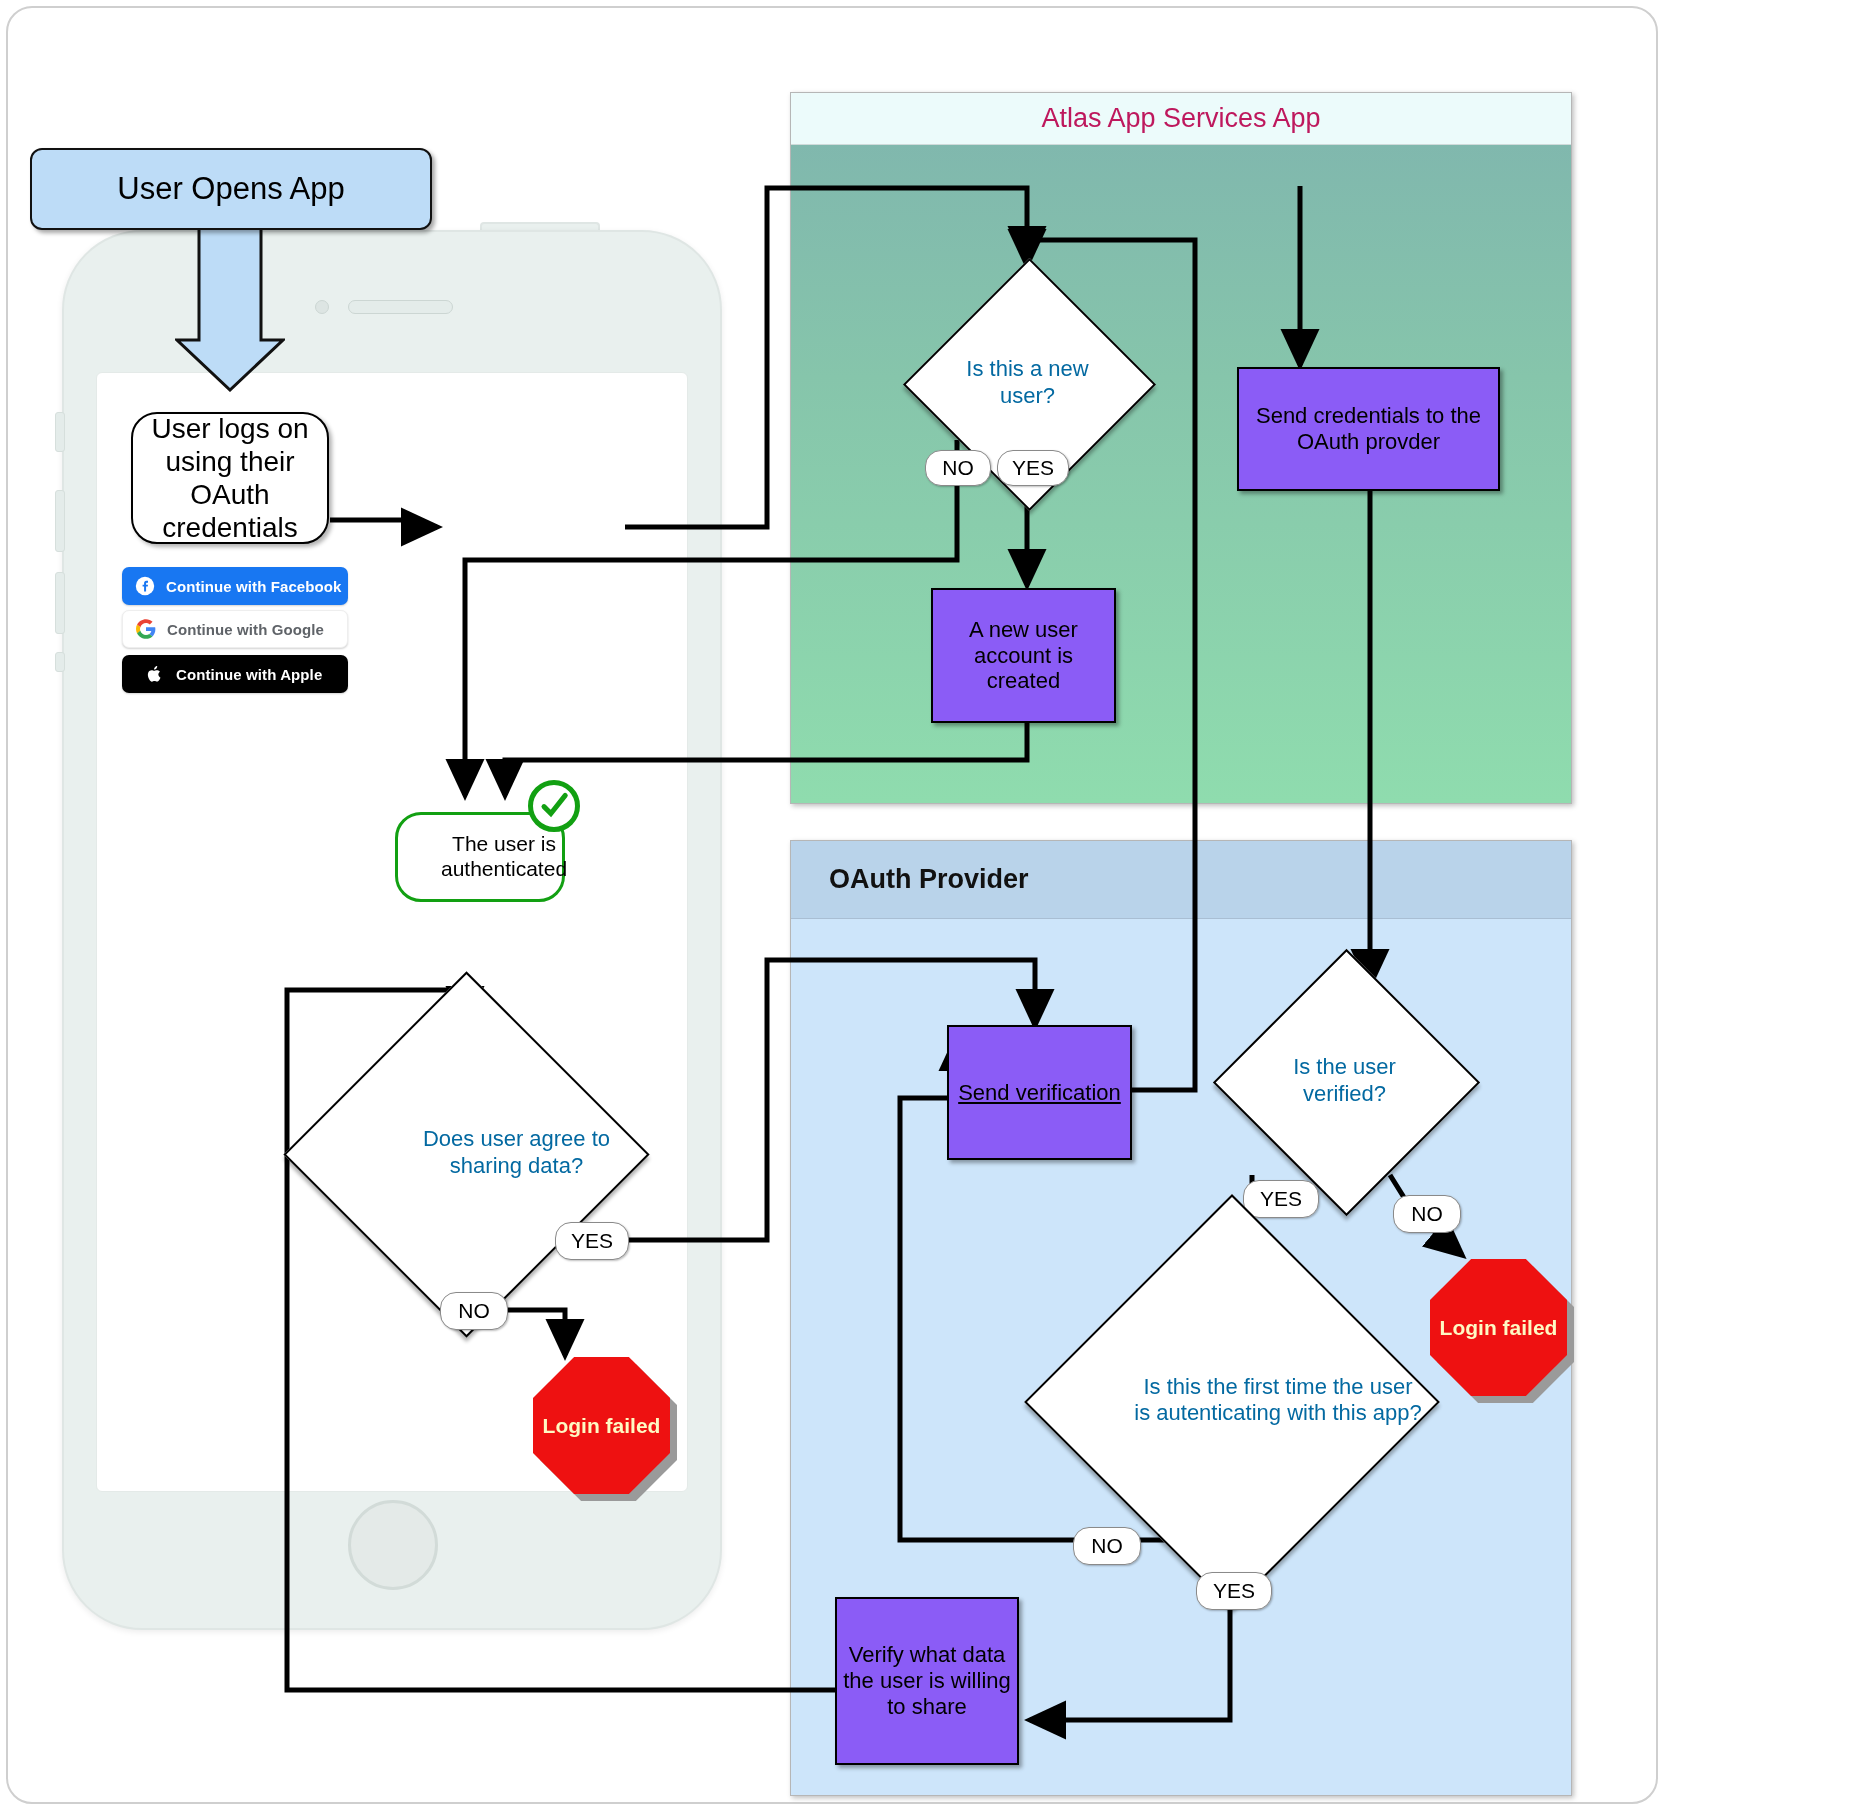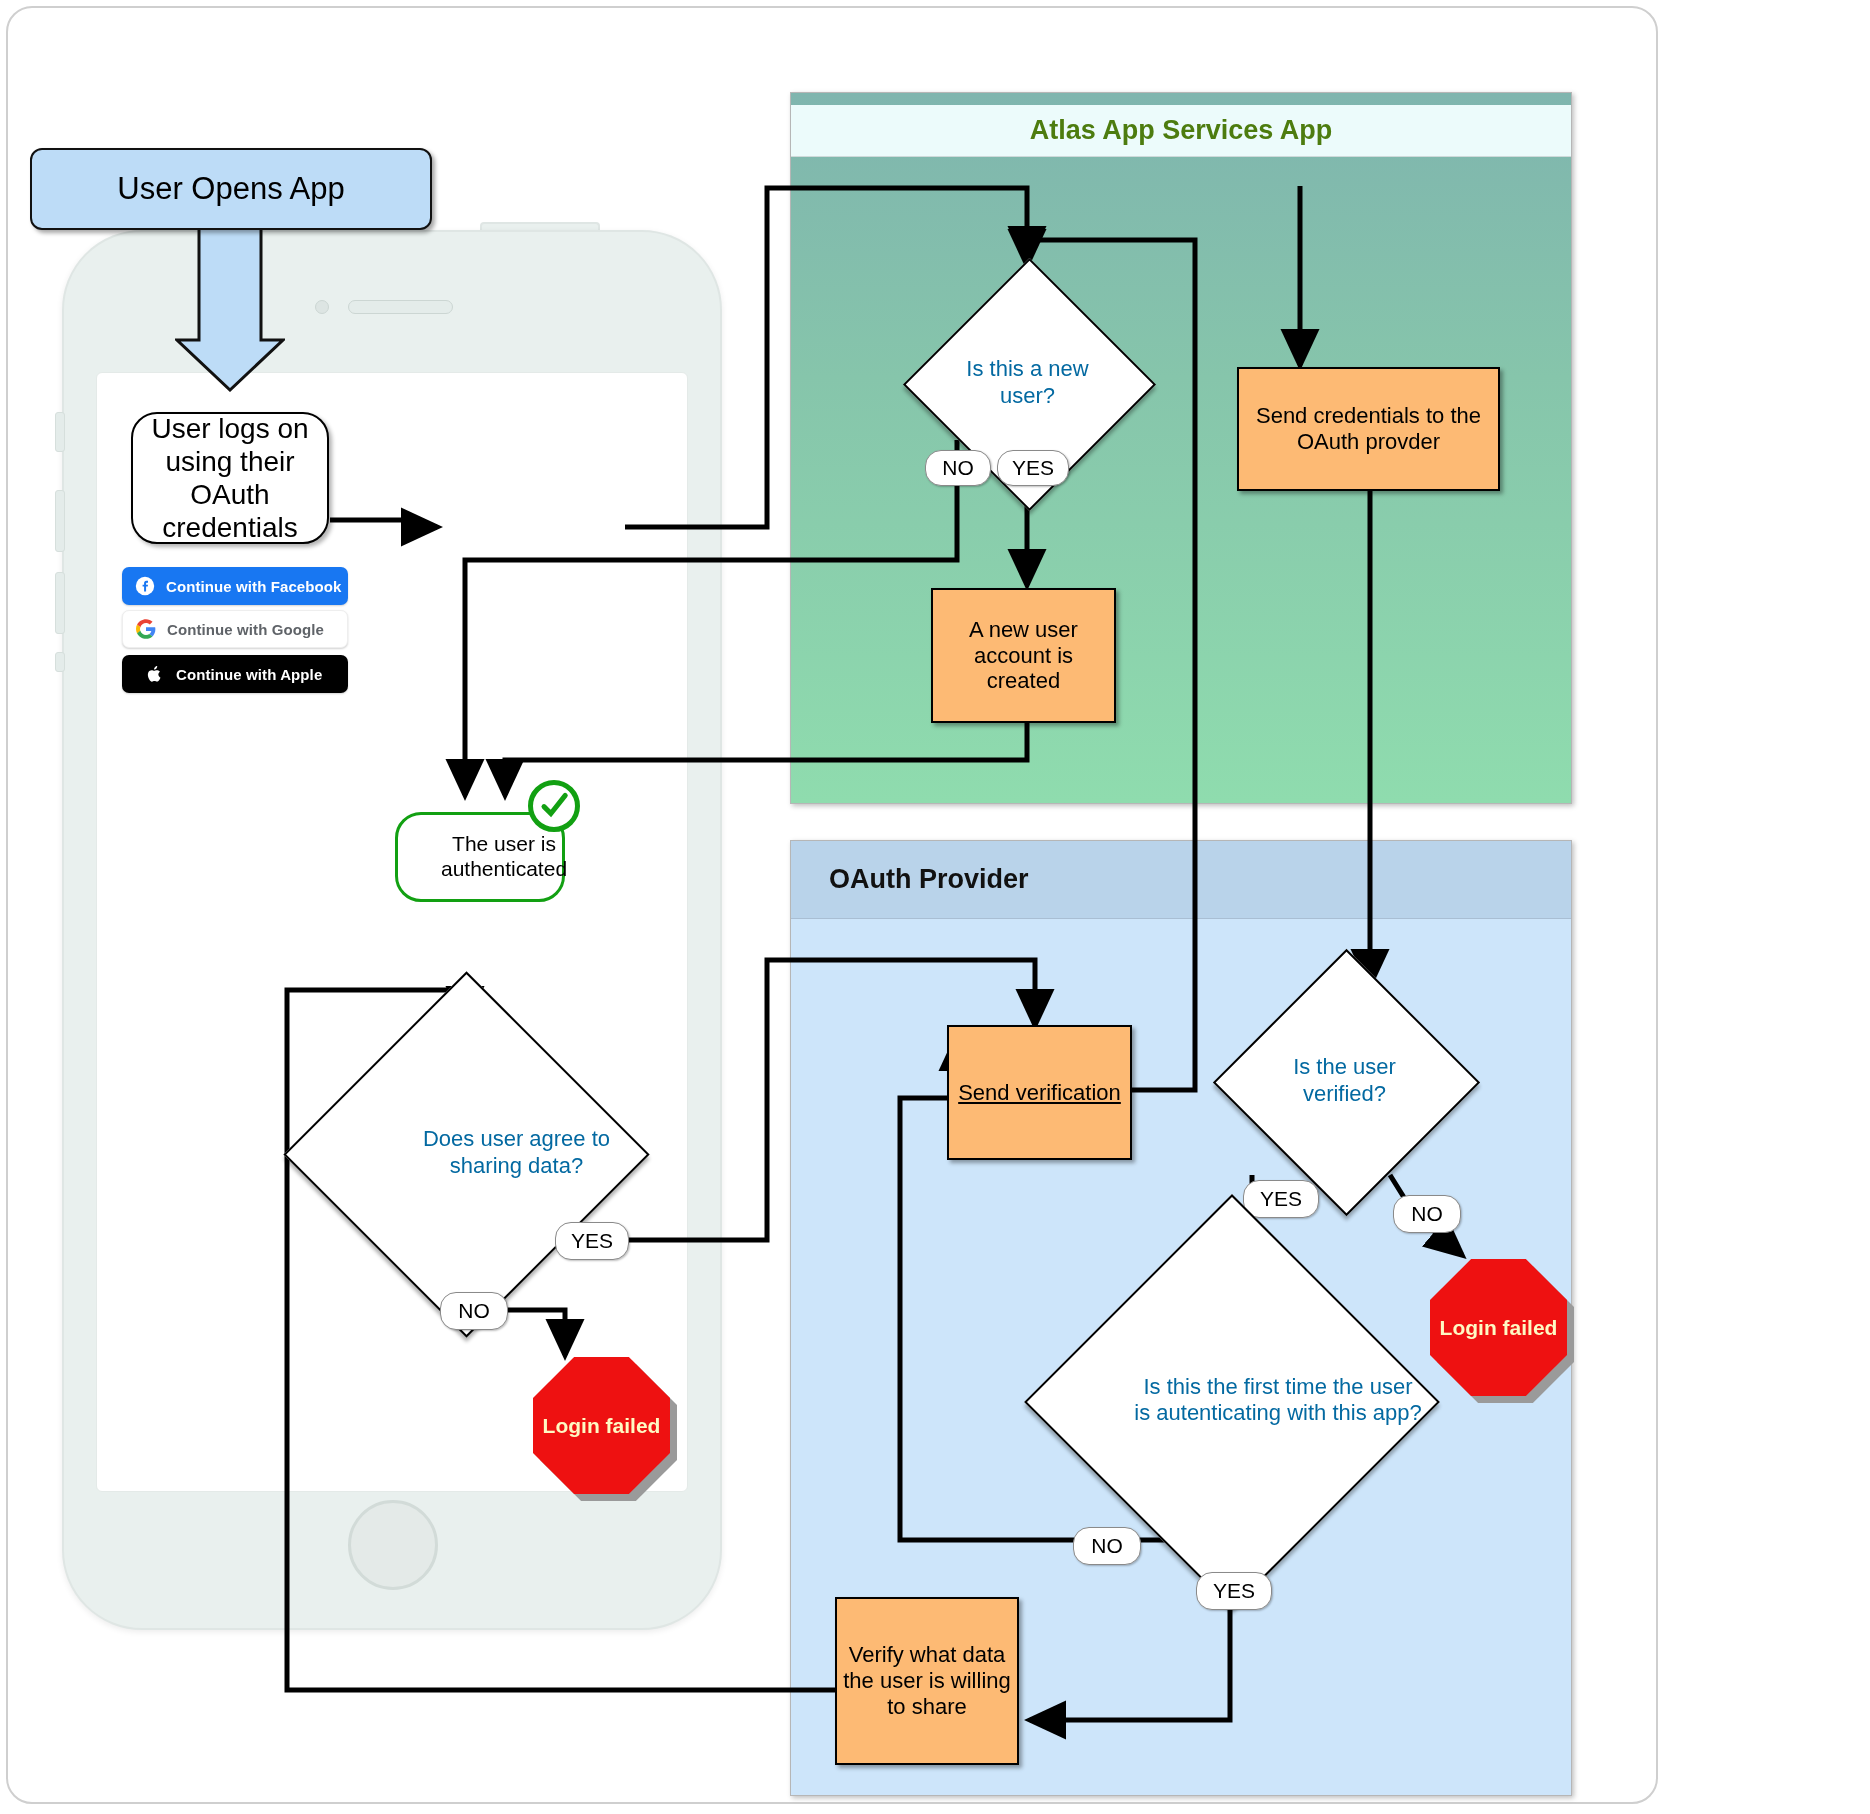--- a/index.html
+++ b/index.html
@@ -67,45 +67,45 @@
   .social-lbl{white-space:nowrap;}
 
   
   #lane-atlas{
     left:790px;top:92px;width:782px;height:712px;
     border:1px solid #b6b6b6;
     background:linear-gradient(180deg,#7fb5ae 0%, #86c5ab 40%, #8fdcae 100%);
     box-shadow:2px 2px 5px rgba(0,0,0,.25);
   }
   #lane-atlas-hdr{
-    left:0;top:12px;width:100%;height:52px;background:#ecfbfb;
+    left:0;top:0;width:100%;height:52px;background:#ecfbfb;
     border-bottom:1px solid #cfdada;
     display:flex;align-items:center;justify-content:center;
-    font-size:27px;font-weight:bold;color:#4d7c0f;
+    font-size:27px;font-weight:normal;color:#be185d;
   }
   #lane-oauth{
     left:790px;top:840px;width:782px;height:956px;
     border:1px solid #b6b6b6;background:#cde5fa;
     box-shadow:2px 2px 5px rgba(0,0,0,.25);
   }
   #lane-oauth-hdr{
     left:0;top:0;width:100%;height:78px;background:#b9d3ea;
     border-bottom:1px solid #a9bed3;
     display:flex;align-items:center;
     padding-left:38px;
     font-size:27px;font-weight:bold;color:#111111;
   }
 
   
   .node{
     display:flex;align-items:center;justify-content:center;text-align:center;
     color:#000000;line-height:1.18;padding-left:48px;
   }
   .rect{
-    background:#fdba74;border:2px solid #000000;
+    background:#8b5cf6;border:2px solid #000000;
     box-shadow:3px 3px 4px rgba(0,0,0,.35);font-size:22px;padding:6px;
   }
   .rounded{
     background:#ffffff;border:2.5px solid #000000;border-radius:26px;
     box-shadow:3px 3px 4px rgba(0,0,0,.30);font-size:28px;padding:6px;
   }
   .diamond-wrap{}
   .diamond-shape{
     position:absolute;left:0;top:0;width:100%;height:100%;
     background:#ffffff;border:2px solid #000000;

